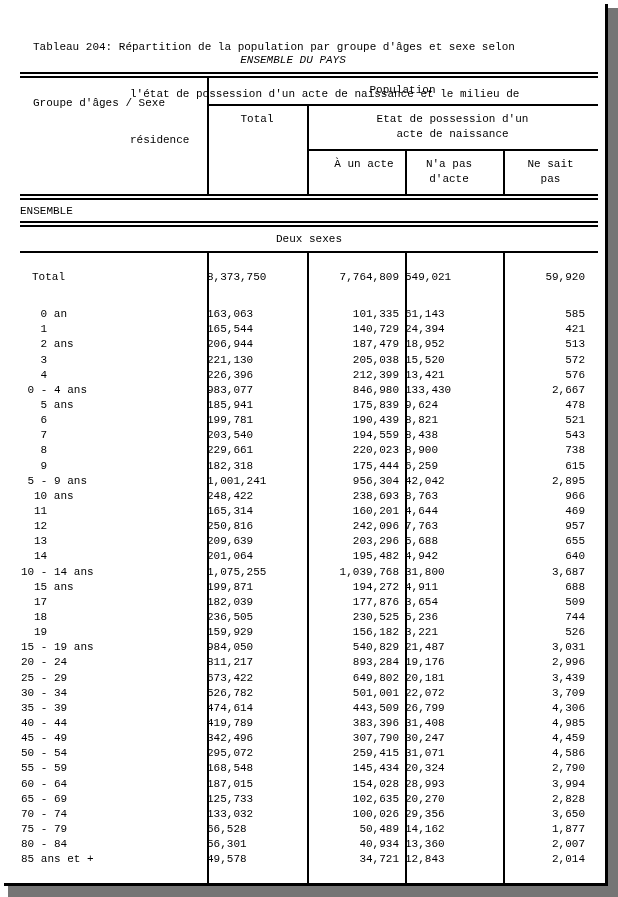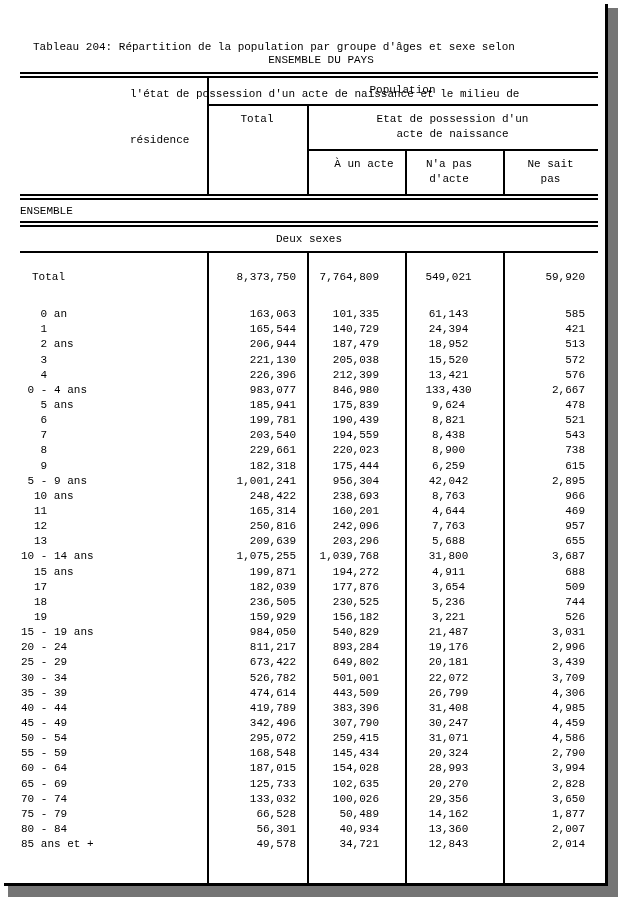--- a/index.html
+++ b/index.html
@@ -18,23 +18,23 @@
   .hline { position: absolute; height: 2px; background: #000; }
   .vline { position: absolute; width: 1.5px; background: #000; }
   
   .ctr { text-align: center; }
   
   #rows { position: absolute; left: 20px; top: 253px; width: 578px; padding-top: 17px; }
   .trow { display: flex; height: 15.15px; line-height: 15.15px; }
   .trow.row-blank { height: 22px; }
   .c { overflow: hidden; white-space: pre; }
   .c1 { width: 187px; text-align: left; }
-  .c2 { width: 100px; text-align: right; padding-right: 11px; }
-  .c3 { width: 98px;  text-align: right; padding-right: 26px; }
-  .c4 { width: 98px;  text-align: center; padding-right: 11px; }
+  .c2 { width: 100px; text-align: left; padding-right: 11px; }
+  .c3 { width: 98px;  text-align: right; padding-right: 6px; }
+  .c4 { width: 98px;  text-align: left; padding-right: 11px; }
   .c5 { width: 95px;  text-align: right; padding-right: 13px; }
   .row-total .c1 { padding-left: 12px; }
   .row-age   .c1 { padding-left: 14px; }
   .row-group .c1 { padding-left: 1px; }
   
   #title-block { position: absolute; left: 33px; top: 9px; white-space: pre; line-height: 15.5px; }
   .title-cont { padding-left: 97px; }
   
   .edge-black { position: absolute; background: #000; }
   .edge-gray  { position: absolute; background: #757575; }
@@ -42,35 +42,36 @@
 </head>
 <body>
 
 <div id="page">
 
   <div id="title-block">
     <div>Tableau 204: Répartition de la population par groupe d'âges et sexe selon</div>
     <div class="title-cont">l'état de possession d'un acte de naissance et le milieu de</div>
     <div class="title-cont">résidence</div>
   </div>
-  <div class="abs ctr" style="left:32px; top:53px; width:578px;">ENSEMBLE DU PAYS</div>
+  <div class="abs ctr" style="left:4px; top:53px; width:578px;font-style:italic;">ENSEMBLE DU PAYS</div>
 
   <div class="hline" style="left:20px; top:72px;  width:578px;"></div>
   <div class="hline" style="left:20px; top:76px;  width:578px;"></div>
 
   <div class="hline" style="left:207px; top:104px; width:391px;"></div>
   <div class="hline" style="left:307px; top:149px; width:291px;"></div>
   <div class="hline" style="left:20px;  top:194px; width:578px;"></div>
   <div class="hline" style="left:20px;  top:198px; width:578px;"></div>
 
   <div class="vline" style="left:207px; top:76px;  height:118px;"></div>
   <div class="vline" style="left:307px; top:104px; height:90px;"></div>
   <div class="vline" style="left:405px; top:149px; height:45px;"></div>
   <div class="vline" style="left:503px; top:149px; height:45px;"></div>
 
+  <div class="abs" style="left:33px; top:96px;">Groupe d'âges / Sexe</div>
   <div class="abs ctr" style="left:207px; top:83px; width:391px;">Population</div>
   <div class="abs ctr" style="left:207px; top:112px; width:100px;">Total</div>
   <div class="abs ctr" style="left:307px; top:112px; width:291px;">
     <div>Etat de possession d'un</div>
     <div>acte de naissance</div>
   </div>
   <div class="abs ctr" style="left:307px; top:157px; width:114px;font-family:Liberation Mono, monospace;">À un acte</div>
   <div class="abs ctr" style="left:405px; top:157px; width:88px;">
     <div>N'a pas</div>
     <div>d'acte</div>
@@ -211,20 +212,27 @@
         <div class="c c4">7,763</div>
         <div class="c c5">957</div>
       </div>
       <div class="trow row-age">
         <div class="c c1">13</div>
         <div class="c c2">209,639</div>
         <div class="c c3">203,296</div>
         <div class="c c4">5,688</div>
         <div class="c c5">655</div>
       </div>
+      <div class="trow row-age">
+        <div class="c c1">14</div>
+        <div class="c c2">201,064</div>
+        <div class="c c3">195,482</div>
+        <div class="c c4">4,942</div>
+        <div class="c c5">640</div>
+      </div>
       <div class="trow row-group">
         <div class="c c1">10 - 14 ans</div>
         <div class="c c2">1,075,255</div>
         <div class="c c3">1,039,768</div>
         <div class="c c4">31,800</div>
         <div class="c c5">3,687</div>
       </div>
       <div class="trow row-age">
         <div class="c c1">15 ans</div>
         <div class="c c2">199,871</div>

